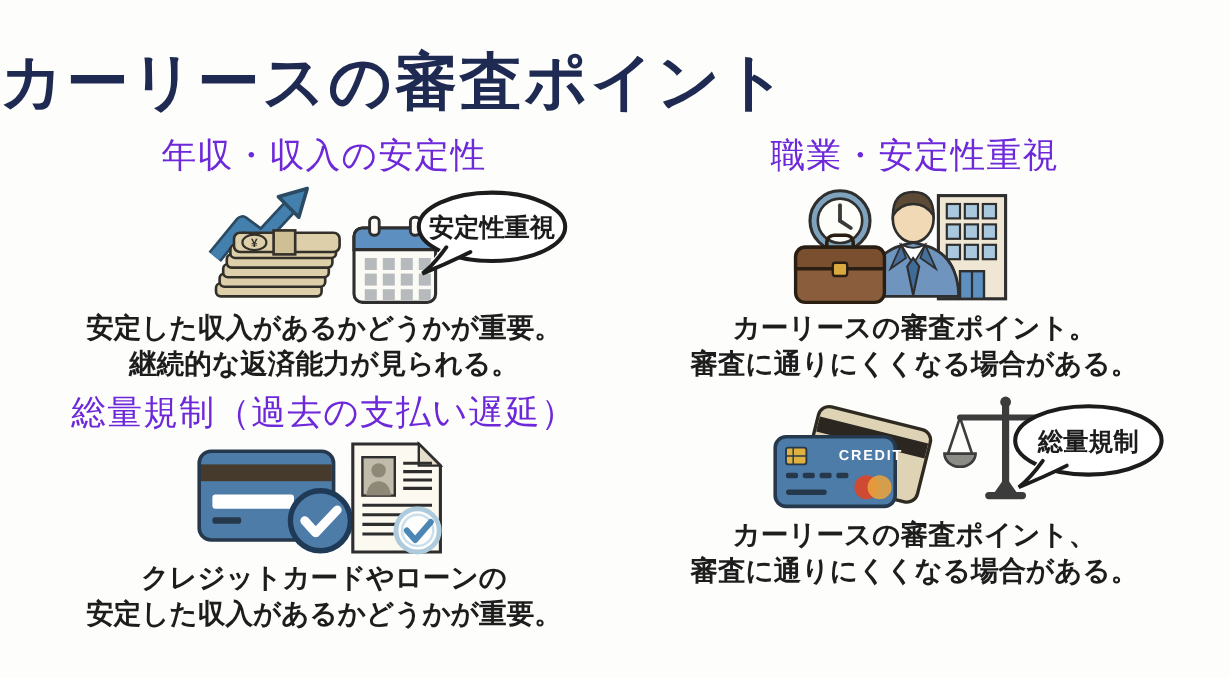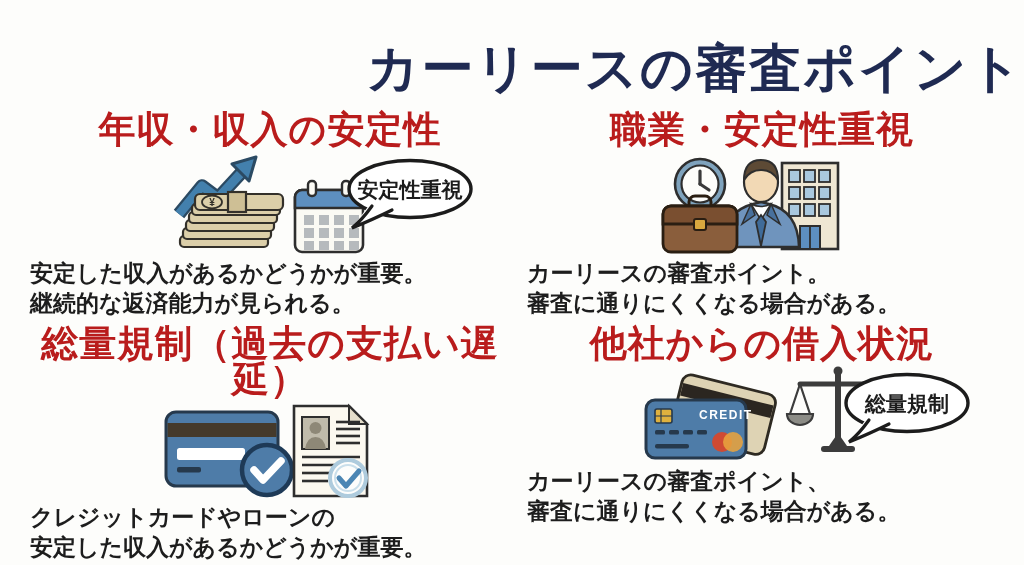--- a/index.html
+++ b/index.html
@@ -2,38 +2,38 @@
 <html><head>
 <meta charset="utf-8">
 <style>
   html,body{margin:0;padding:0;}
   .canvas{
     position:relative;width:1024px;height:565px;overflow:hidden;
     background:#fdfdfb;
     font-family:"Liberation Sans","DejaVu Sans",sans-serif;
   }
   .title{
-    position:absolute;top:34px;left:0;right:0;text-align:right;
+    position:absolute;top:34px;left:0;right:0;text-align:left;
     font-size:52px;font-weight:900;letter-spacing:2px;color:#1f2a52;margin:0;
   }
   .section{position:absolute;}
   .sec-income{left:30px;top:112px;width:480px;}
   .sec-occupation{left:527px;top:112px;width:470px;}
   .sec-credit{left:30px;top:326px;width:480px;}
   .sec-borrowing{left:527px;top:326px;width:470px;}
   .heading{
-    margin:0;text-align:center;font-size:37px;font-weight:700;
-    color:#b91c1c;line-height:36px;letter-spacing:1px;
+    margin:0;text-align:center;font-size:29px;font-weight:400;
+    color:#6d28d9;line-height:36px;letter-spacing:1px;
   }
   .icons{position:relative;margin-top:4px;}
   .icons-top{height:102px;}
   .icons-bottom{height:96px;}
   .ic{position:absolute;}
   .desc{
-    margin-top:4px;text-align:left;font-size:23px;font-weight:700;
+    margin-top:4px;text-align:center;font-size:23px;font-weight:700;
     color:#1d1d1d;line-height:30px;
   }
   .bubble-text{font-weight:bold;}
 </style>
 </head>
 <body>
 
 <div class="canvas">
 
   <h1 class="title">カーリースの審査ポイント</h1>
@@ -179,21 +179,20 @@
         <path d="M51,76 l7,8 13,-15" fill="none" stroke="#4c86b4" stroke-width="5" stroke-linecap="round" stroke-linejoin="round"></path>
       </svg>
     </div>
     <div class="desc">
       <div>クレジットカードやローンの</div>
       <div>安定した収入があるかどうかが重要。</div>
     </div>
   </div>
 
   <div class="section sec-borrowing">
-    <h2 class="heading">他社からの借入状況</h2>
     <div class="icons icons-bottom">
 
       <svg class="ic" style="left:115px;top:0" width="148" height="96" viewBox="0 0 148 96">
         <g transform="rotate(14 75 45)">
           <rect x="34" y="16" width="96" height="62" rx="9" fill="#ded3b4" stroke="#2e2a22" stroke-width="2.8"></rect>
           <rect x="35.5" y="26" width="93" height="13" fill="#2b2620"></rect>
         </g>
         <rect x="4" y="34" width="100" height="58" rx="9" fill="#4e7ca8" stroke="#26394c" stroke-width="3"></rect>
         <rect x="13" y="43" width="17" height="14" rx="2" fill="#dfb13e" stroke="#26394c" stroke-width="1.6"></rect>
         <path d="M13,50 h17 M19,43 v14" stroke="#26394c" stroke-width="1.2" fill="none"></path>

